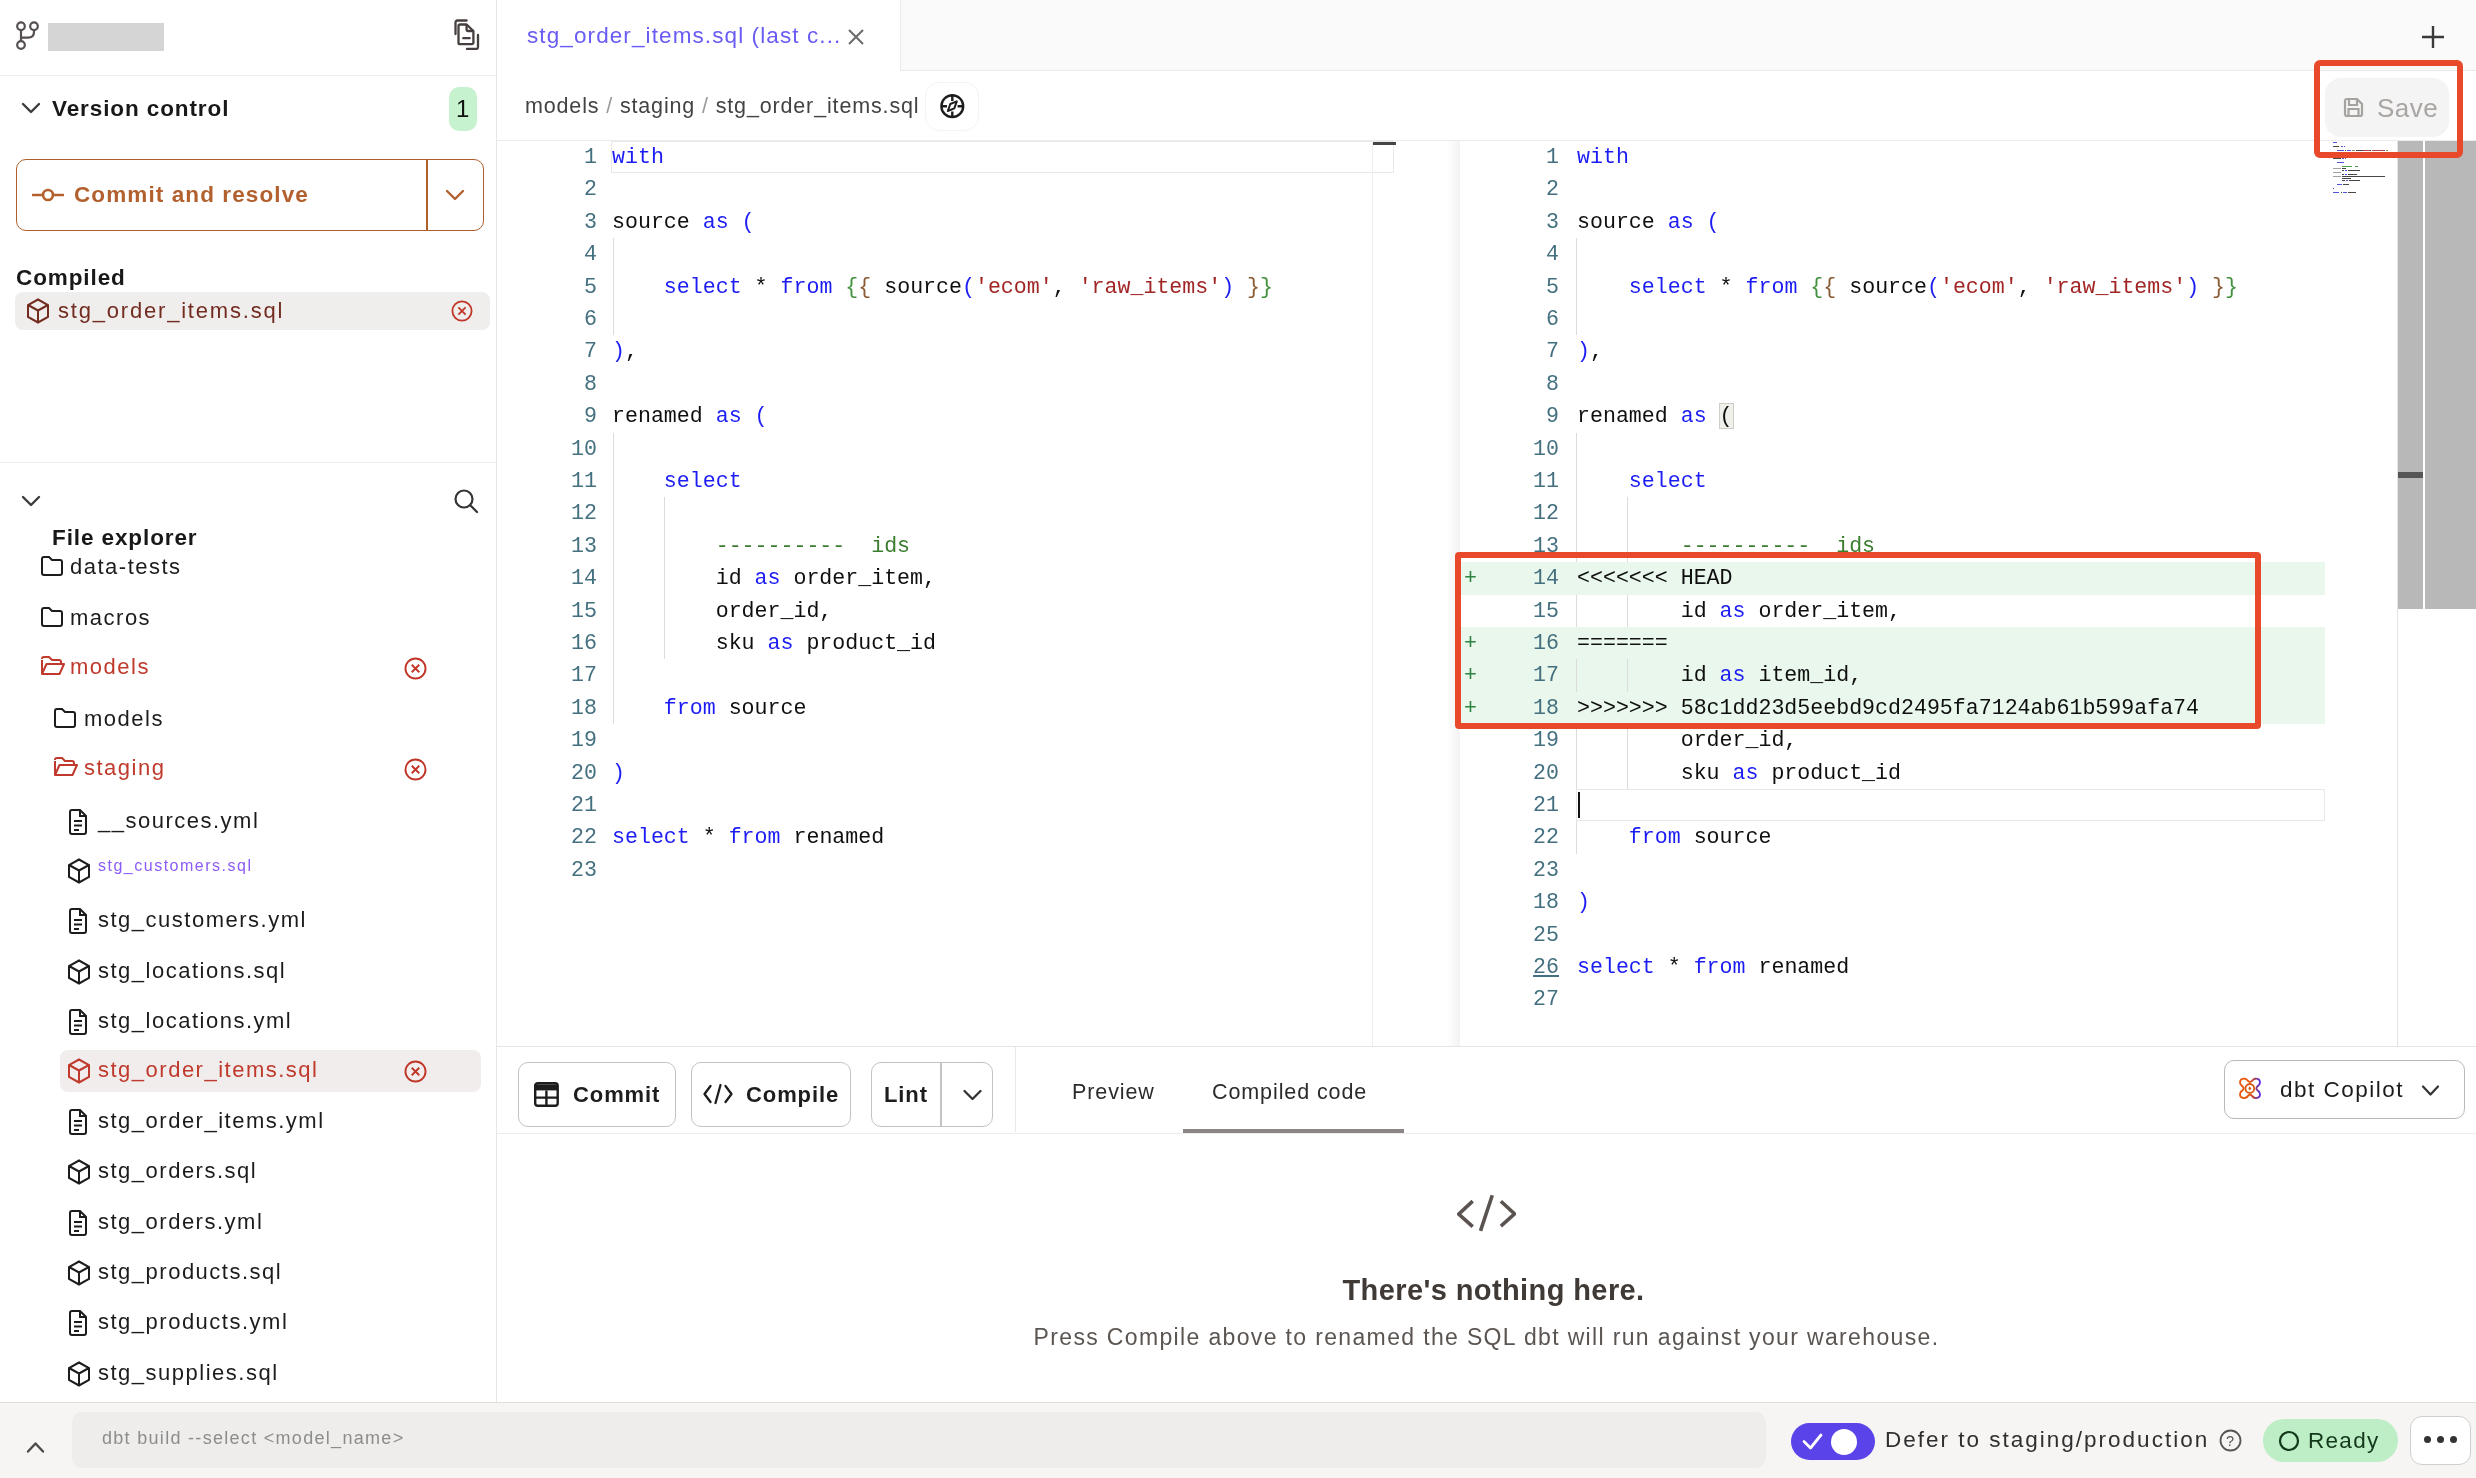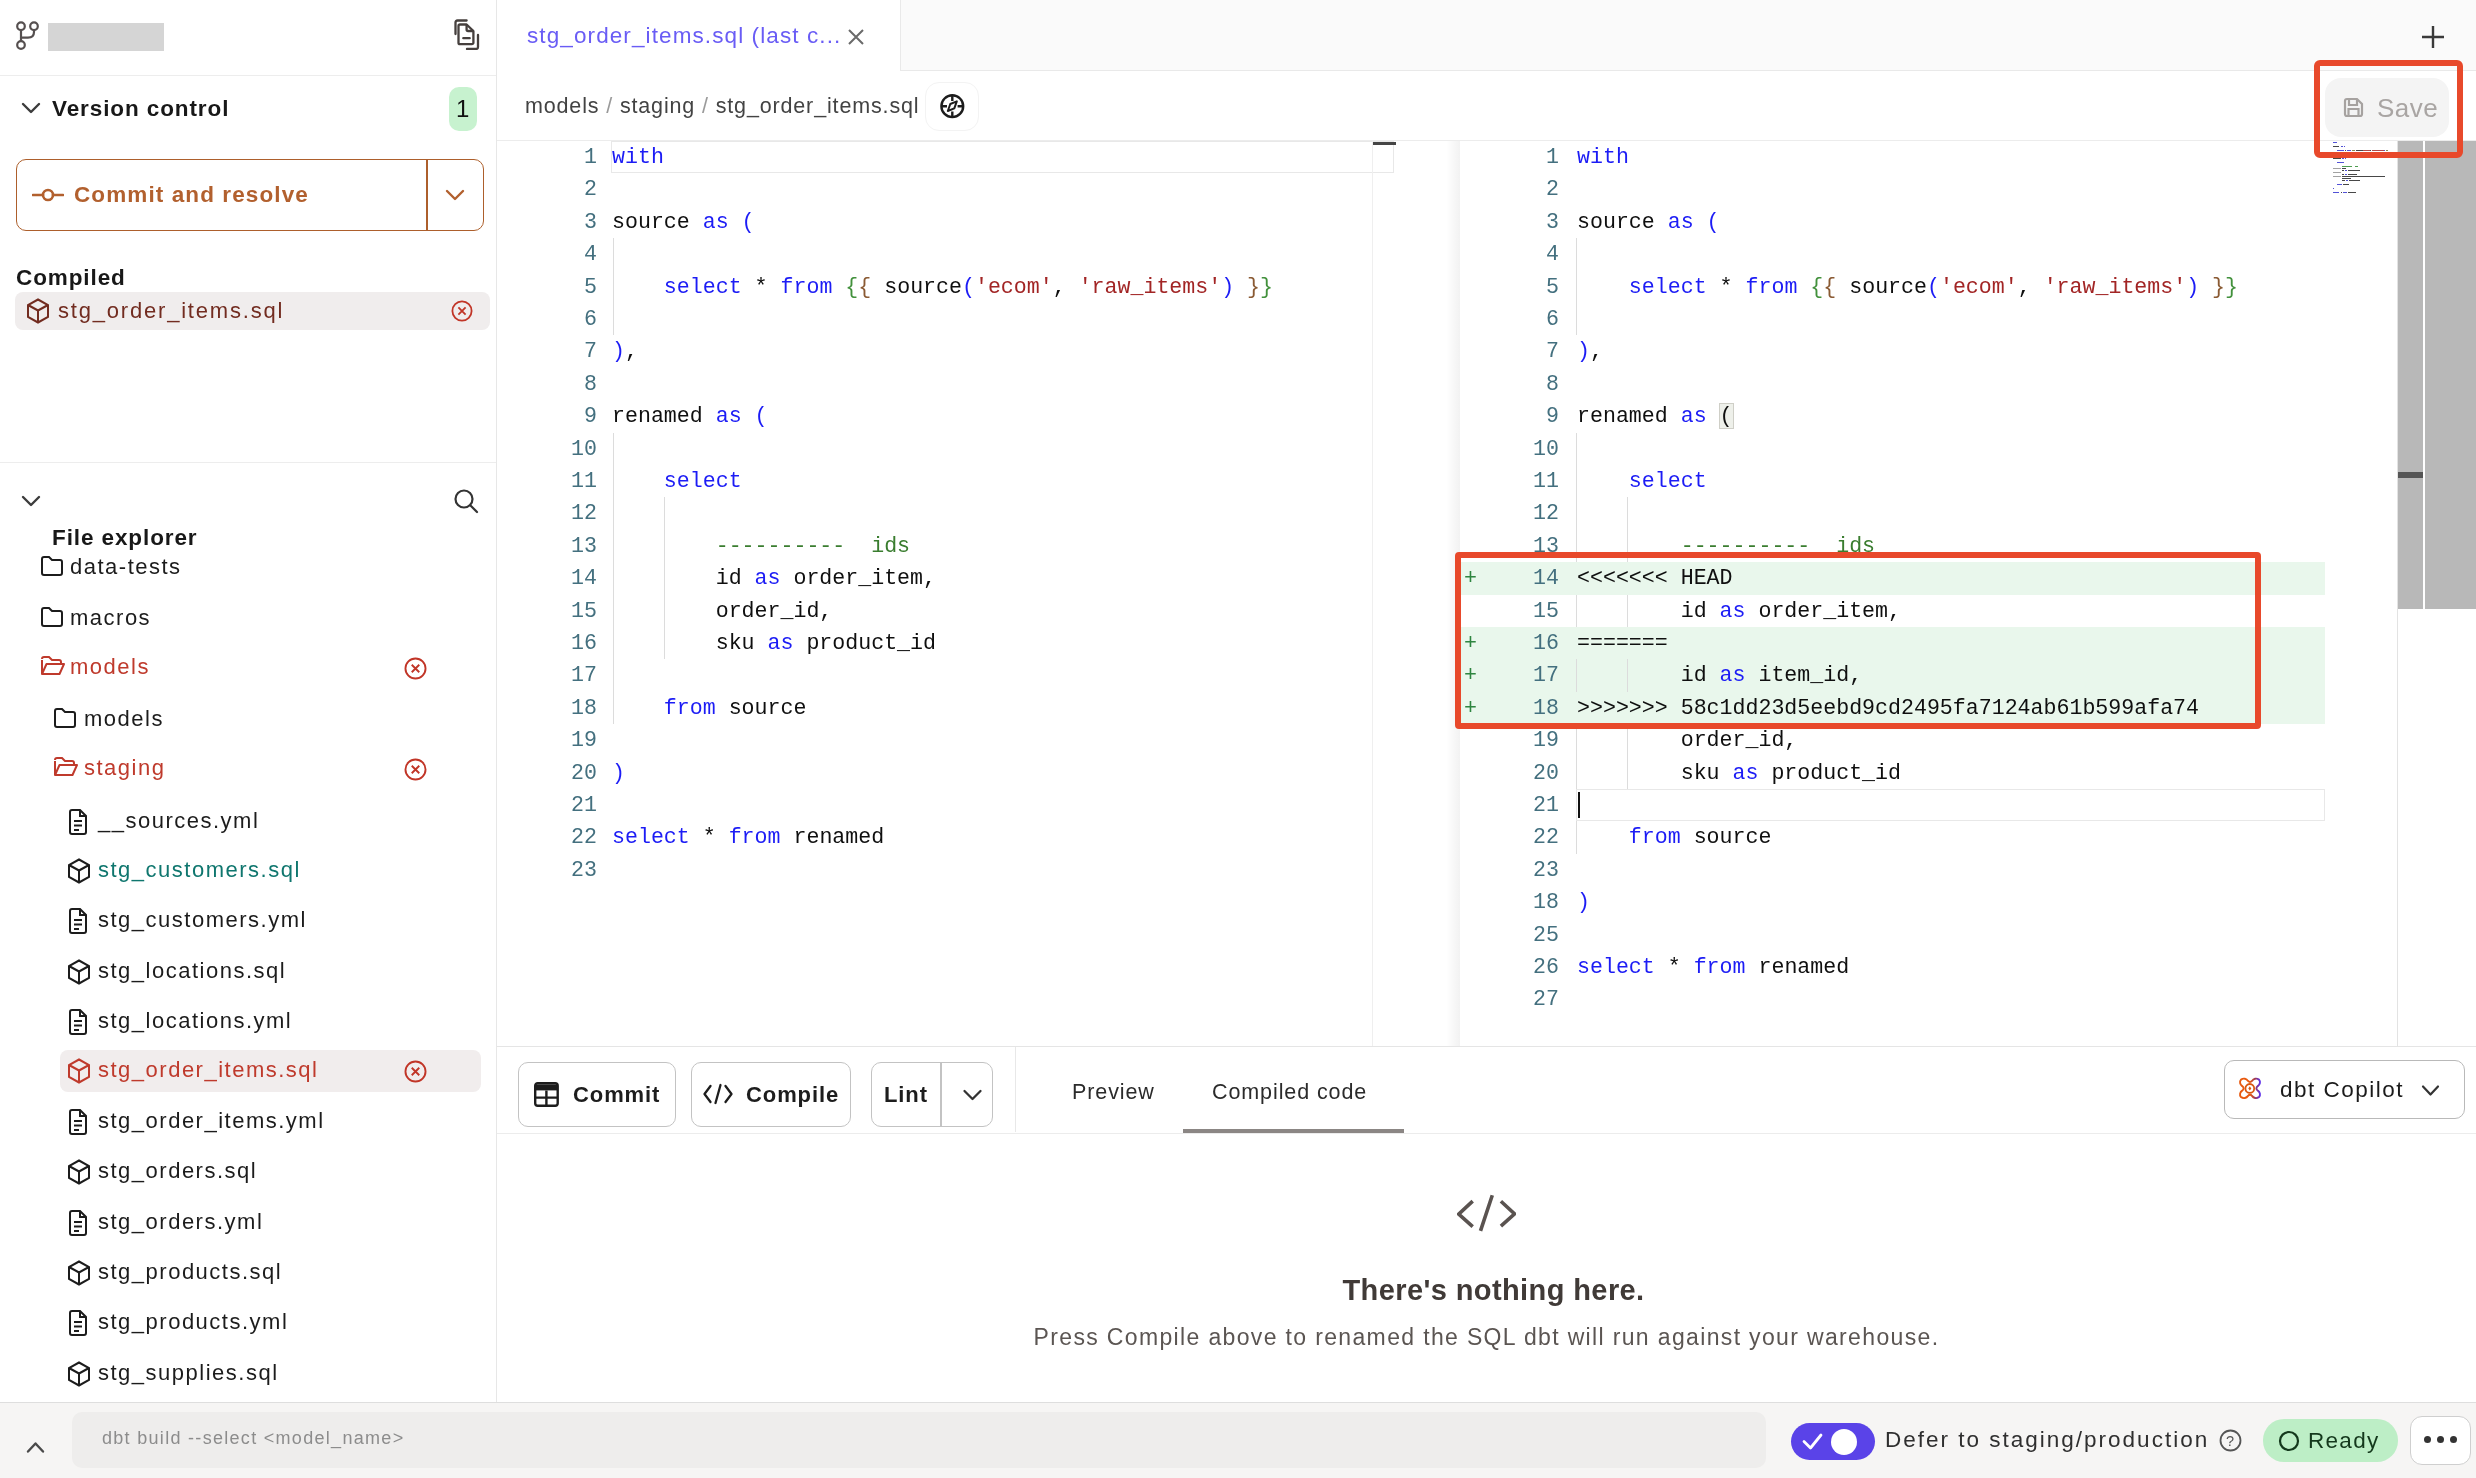--- a/index.html
+++ b/index.html
@@ -122,21 +122,21 @@
           <path d="M13 1 v6 h6 M7 12 h8 M7 16.5 h8 M7 21 h5" fill="none" stroke="#1c1c1c" stroke-width="2"></path>
         </svg>
       </div>
       <div class="abs" style="left:98px;top:808px;font-size:22px;letter-spacing:1.5px;color:#1c1c1c;">__sources.yml</div>
       <div class="abs" style="left:67px;top:858px;">
         <svg width="24" height="26" viewBox="0 0 24 26">
           <path d="M12 1.5 L22 7 V19 L12 24.5 L2 19 V7 Z" fill="none" stroke="#1c1c1c" stroke-width="2"></path>
           <path d="M2 7 L12 12.5 L22 7 M12 12.5 V24.5" fill="none" stroke="#1c1c1c" stroke-width="2"></path>
         </svg>
       </div>
-      <div class="abs" style="left:98px;top:857px;font-size:22px;letter-spacing:1.5px;color:#0f766e;">stg_customers.sql</div>
+      <div class="abs" style="left:98px;top:857px;font-size:16px;letter-spacing:1.5px;color:#8b5cf6;">stg_customers.sql</div>
       <div class="abs" style="left:67px;top:908px;">
         <svg width="22" height="26" viewBox="0 0 22 26">
           <path d="M3 3 a2 2 0 0 1 2-2 h8 l6 6 v16 a2 2 0 0 1 -2 2 H5 a2 2 0 0 1 -2-2 Z" fill="none" stroke="#1c1c1c" stroke-width="2"></path>
           <path d="M13 1 v6 h6 M7 12 h8 M7 16.5 h8 M7 21 h5" fill="none" stroke="#1c1c1c" stroke-width="2"></path>
         </svg>
       </div>
       <div class="abs" style="left:98px;top:907px;font-size:22px;letter-spacing:1.5px;color:#1c1c1c;">stg_customers.yml</div>
       <div class="abs" style="left:67px;top:959px;">
         <svg width="24" height="26" viewBox="0 0 24 26">
           <path d="M12 1.5 L22 7 V19 L12 24.5 L2 19 V7 Z" fill="none" stroke="#1c1c1c" stroke-width="2"></path>
@@ -333,21 +333,21 @@
     <div class="abs ln" style="left:982px;top:648px;width:80px;">21</div>
     <div class="abs mono" style="left:1080px;top:648px;"></div>
     <div class="abs ln" style="left:982px;top:680.4px;width:80px;">22</div>
     <div class="abs mono" style="left:1080px;top:680.4px;">    <span class="kw">from</span> source</div>
     <div class="abs ln" style="left:982px;top:712.8px;width:80px;">23</div>
     <div class="abs mono" style="left:1080px;top:712.8px;"></div>
     <div class="abs ln" style="left:982px;top:745.1999999999999px;width:80px;">18</div>
     <div class="abs mono" style="left:1080px;top:745.1999999999999px;"><span class="kw">)</span></div>
     <div class="abs ln" style="left:982px;top:777.5999999999999px;width:80px;">25</div>
     <div class="abs mono" style="left:1080px;top:777.5999999999999px;"></div>
-    <div class="abs ln" style="left:982px;top:810px;width:80px;">26</div>
+    <div class="abs ln" style="left:982px;top:810px;width:80px;text-decoration:underline;">26</div>
     <div class="abs mono" style="left:1080px;top:810px;"><span class="kw">select</span> * <span class="kw">from</span> renamed</div>
     <div class="abs ln" style="left:982px;top:842.4px;width:80px;">27</div>
     <div class="abs mono" style="left:1080px;top:842.4px;"></div>
     <div class="abs" style="left:1078.5px;top:97.19999999999999px;width:1px;height:97.19999999999999px;background:#dcdcdc;"></div>
     <div class="abs" style="left:1078.5px;top:291.59999999999997px;width:1px;height:129.6px;background:#dcdcdc;"></div>
     <div class="abs" style="left:1078.5px;top:453.59999999999997px;width:1px;height:32.4px;background:#dcdcdc;"></div>
     <div class="abs" style="left:1078.5px;top:518.4px;width:1px;height:32.4px;background:#dcdcdc;"></div>
     <div class="abs" style="left:1078.5px;top:583.1999999999999px;width:1px;height:64.8px;background:#dcdcdc;"></div>
     <div class="abs" style="left:1078.5px;top:680.4px;width:1px;height:32.4px;background:#dcdcdc;"></div>
     <div class="abs" style="left:1130.3px;top:356.4px;width:1px;height:64.8px;background:#dcdcdc;"></div>

